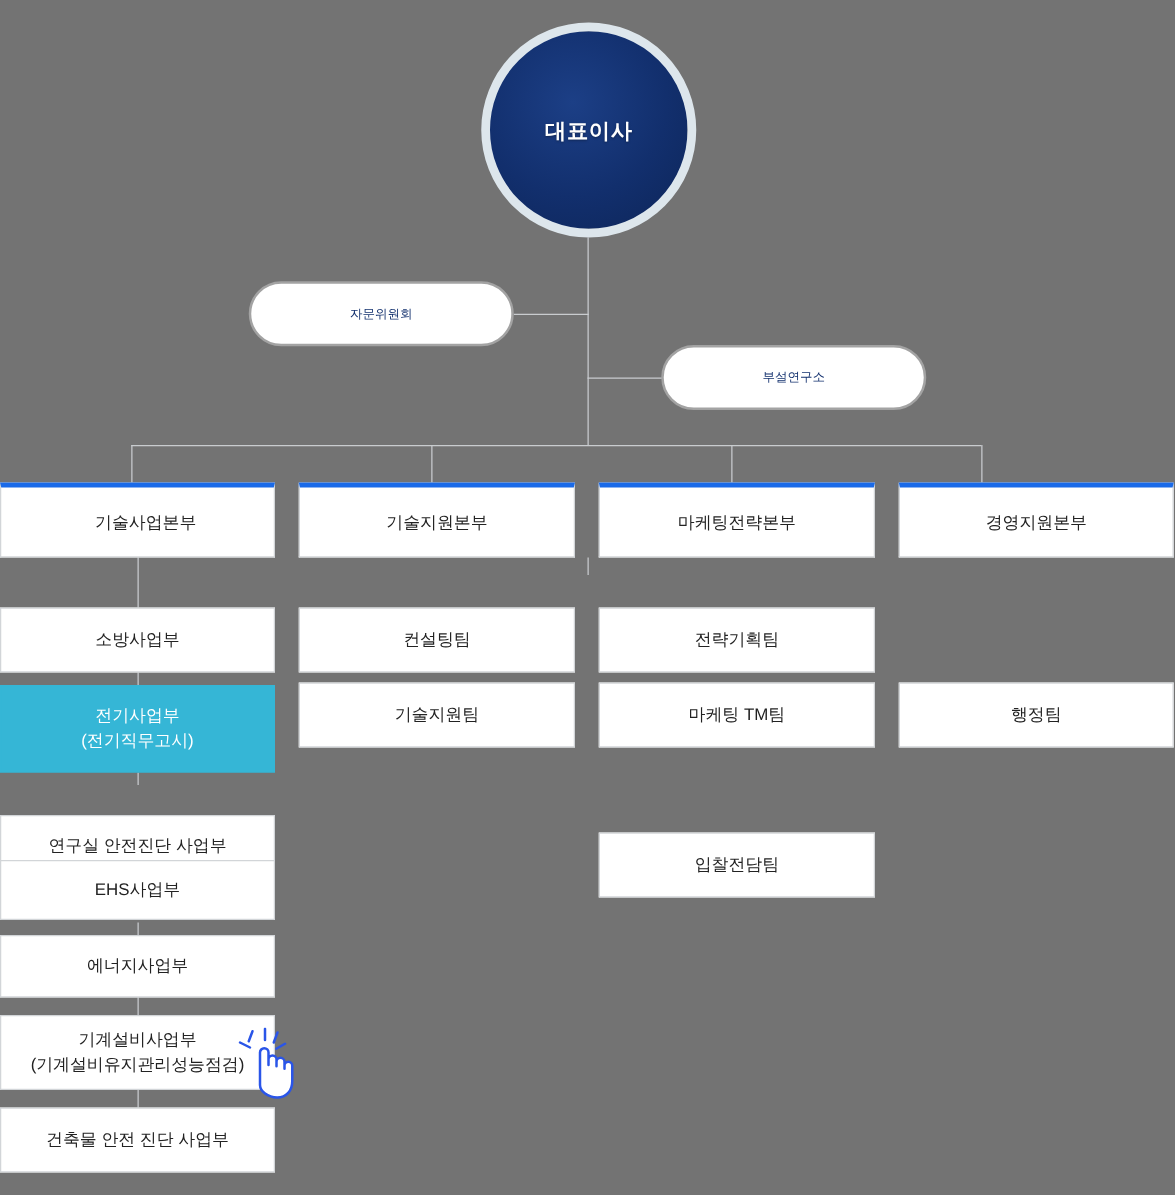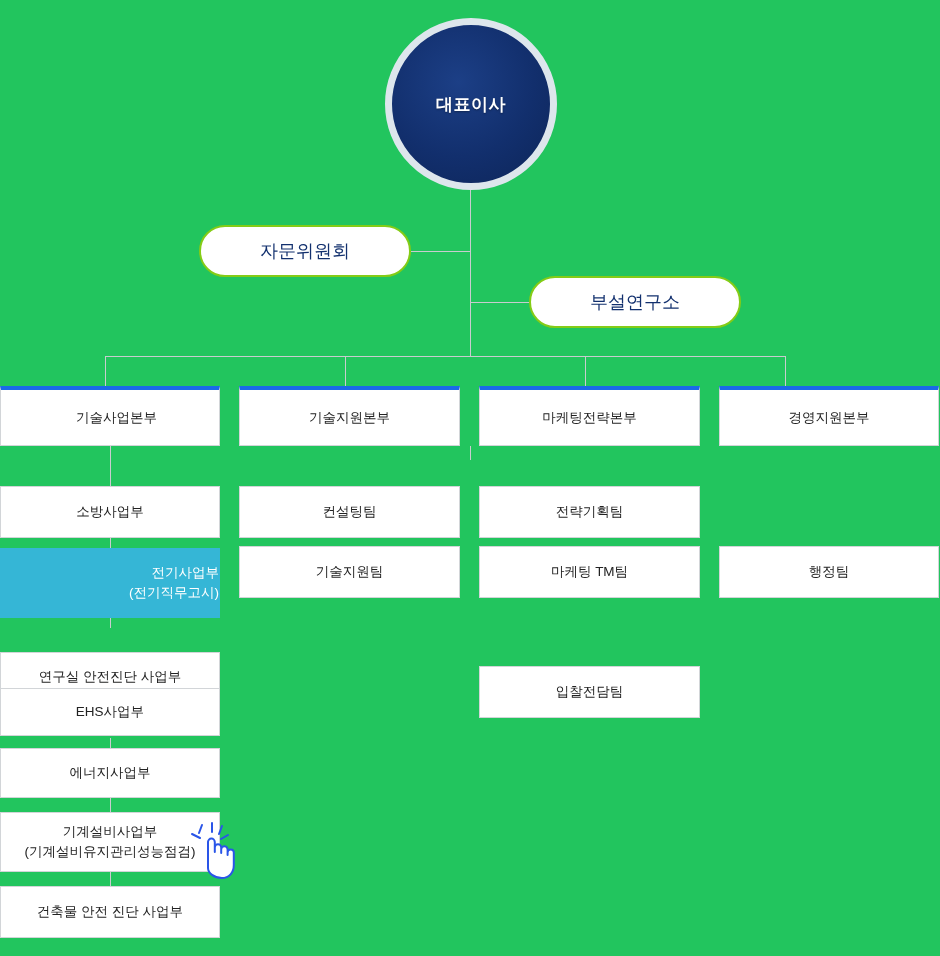--- a/index.html
+++ b/index.html
@@ -13,21 +13,21 @@
     font-family: "Liberation Sans", "DejaVu Sans", sans-serif;
     width: 940px;
     height: 956px;
     overflow: hidden;
   }
 
   #org-chart {
     position: relative;
     width: 940px;
     height: 956px;
-    background: #22c55e;
+    background: #737373;
   }
 
   
   .line {
     position: absolute;
     background: #c9cccf;
   }
   .vline { width: 1px; }
   .hline { height: 1px; }
 
@@ -50,28 +50,28 @@
     color: #ffffff;
     font-size: 17px;
     font-weight: bold;
     letter-spacing: 0.5px;
     text-shadow: 0 1px 2px rgba(0,0,0,0.35);
   }
 
   
   .pill {
     position: absolute;
-    border: 2px solid #84cc16;
+    border: 2px solid #a3a3a3;
     border-radius: 26px;
     background: #ffffff;
     display: flex;
     align-items: center;
     justify-content: center;
     color: #12306e;
-    font-size: 18px;
+    font-size: 10px;
     font-weight: normal;
   }
   #pill-advisory {
     left: 199px;
     top: 225px;
     width: 212px;
     height: 52px;
   }
   #pill-research {
     left: 529px;
@@ -106,21 +106,20 @@
     justify-content: center;
     color: #222222;
     font-size: 13.5px;
     line-height: 1.45;
     text-align: center;
   }
   .unit.active {
     background: #35b6d6;
     border-color: #35b6d6;
     color: #ffffff;
-    align-items: flex-end;
   }
   .unit .sub {
     display: block;
   }
 
   
   #click-cursor {
     position: absolute;
     left: 186px;
     top: 822px;

